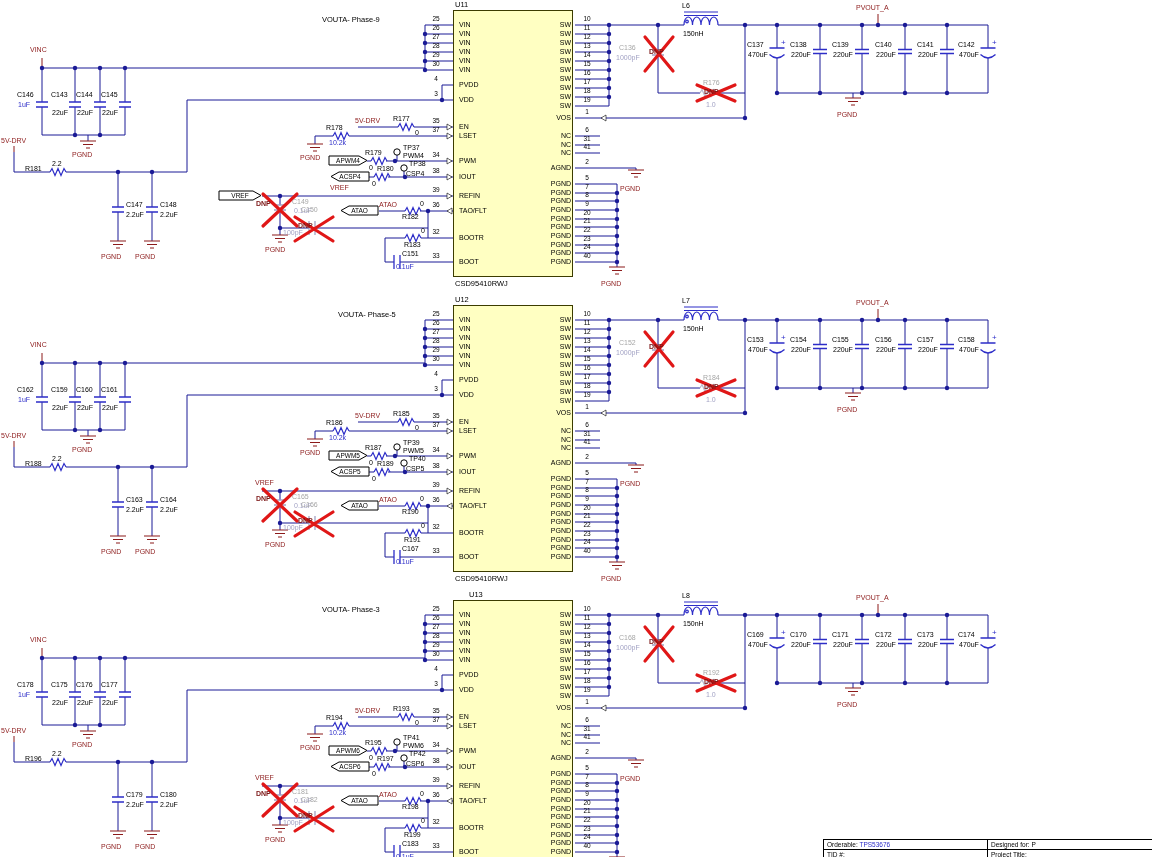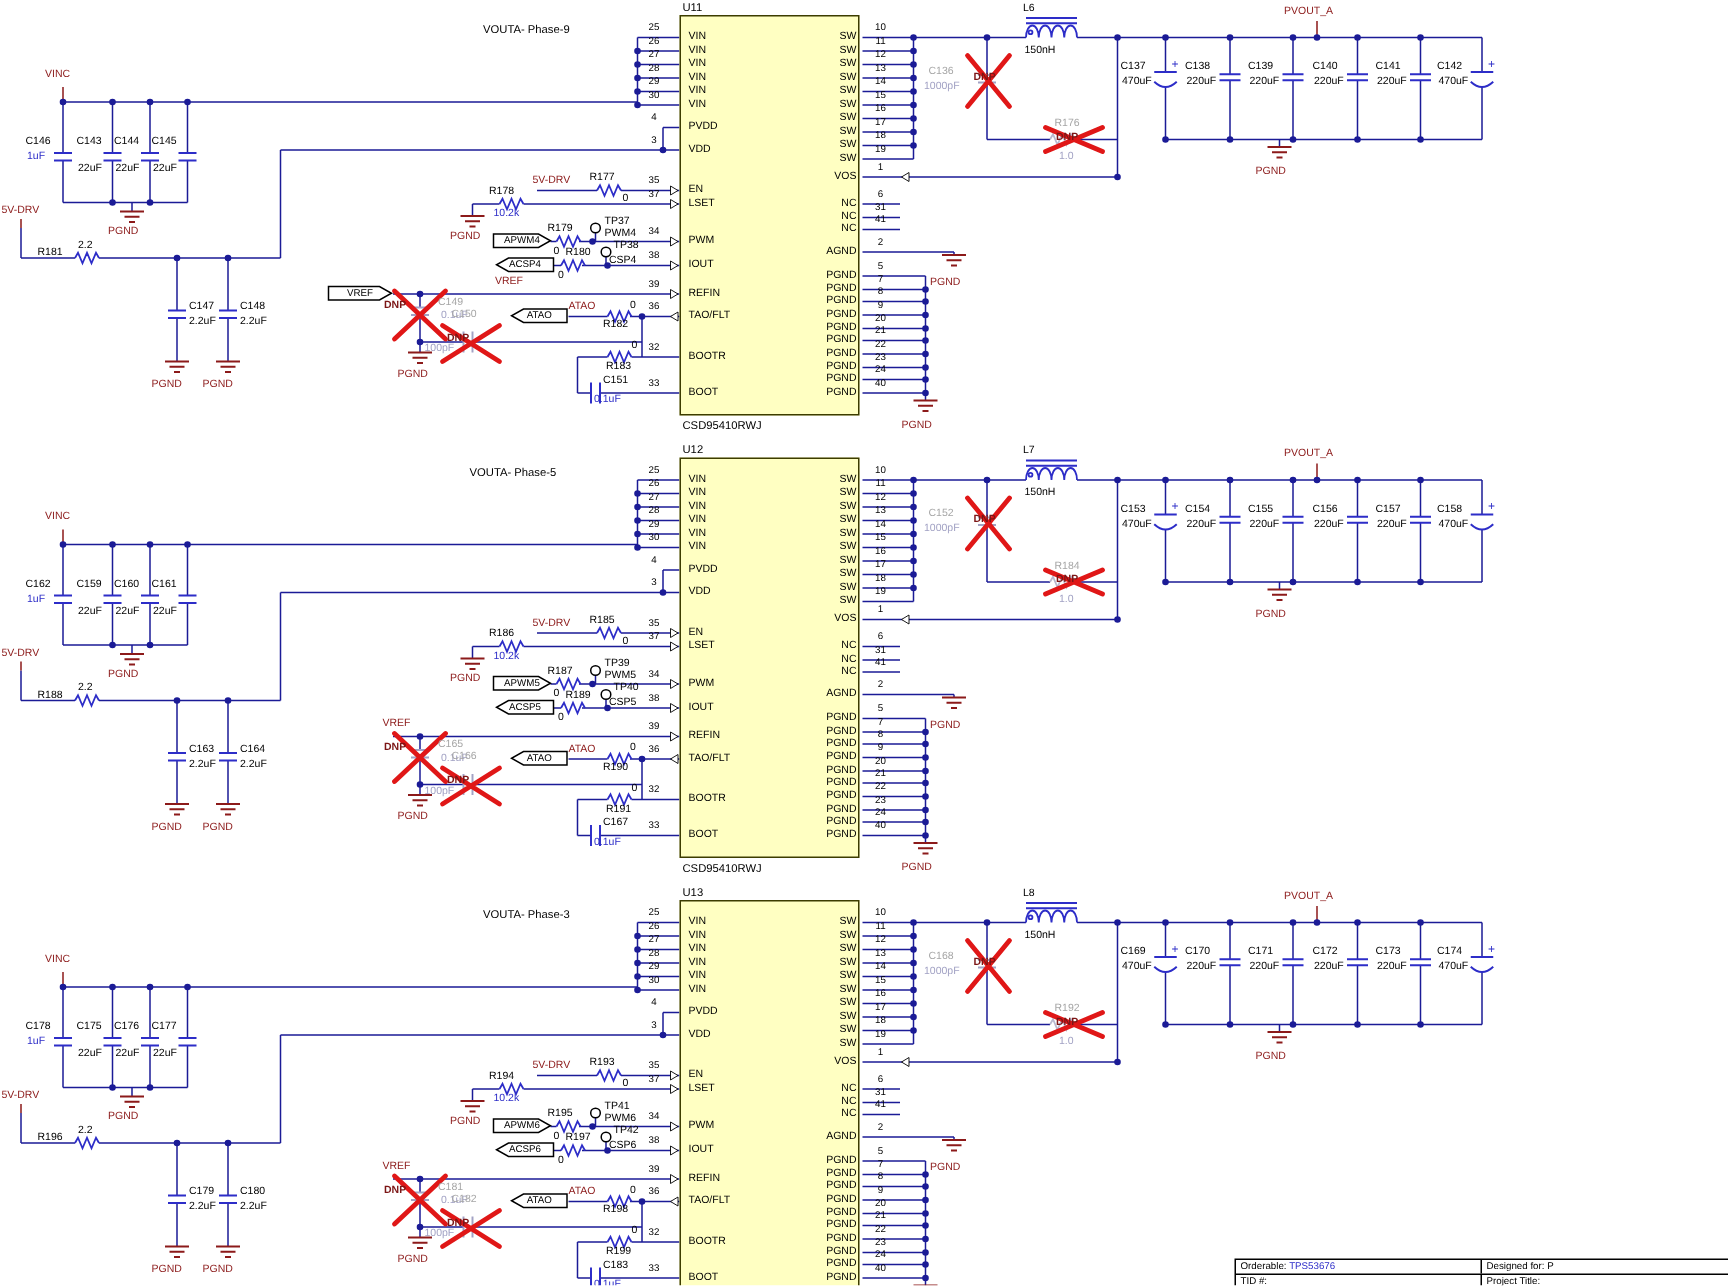--- a/index.html
+++ b/index.html
@@ -634,21 +634,21 @@
           <path d="M263,194 L297,226 M297,194 L263,226"></path>
           <path d="M295,217 L333,241 M333,217 L295,241"></path>
           <path d="M645,37 L673,71 M673,37 L645,71"></path>
           <path d="M697,85 L735,101 M735,85 L697,101"></path>
         </g>
       </svg>
 
       <div class="icbox"></div>
       <span class="t t8" style="left:455px;top:1px">U12</span>
       <span class="t t8" style="left:455px;top:280px">CSD95410RWJ</span>
-      <span class="t t8" style="left:313px;top:16px">VOUTA- Phase-5</span>
+      <span class="t t8" style="left:338px;top:16px">VOUTA- Phase-5</span>
 
       <div class="lpins">
 
       <div class="lpin">
           <span class="pnum">25</span>
           <span class="pname">VIN</span>
         </div>
           <div class="lpin">
           <span class="pnum">26</span>
           <span class="pname">VIN</span>
@@ -1066,21 +1066,21 @@
         </g>
         <g stroke="#e01717" stroke-width="3.2" stroke-linecap="round" fill="none">
           <path d="M263,194 L297,226 M297,194 L263,226"></path>
           <path d="M295,217 L333,241 M333,217 L295,241"></path>
           <path d="M645,37 L673,71 M673,37 L645,71"></path>
           <path d="M697,85 L735,101 M735,85 L697,101"></path>
         </g>
       </svg>
 
       <div class="icbox"></div>
-      <span class="t t8" style="left:455px;top:1px">U13</span>
+      <span class="t t8" style="left:469px;top:1px">U13</span>
 
       <span class="t t8" style="left:322px;top:16px">VOUTA- Phase-3</span>
 
       <div class="lpins">
 
       <div class="lpin">
           <span class="pnum">25</span>
           <span class="pname">VIN</span>
         </div>
           <div class="lpin">

